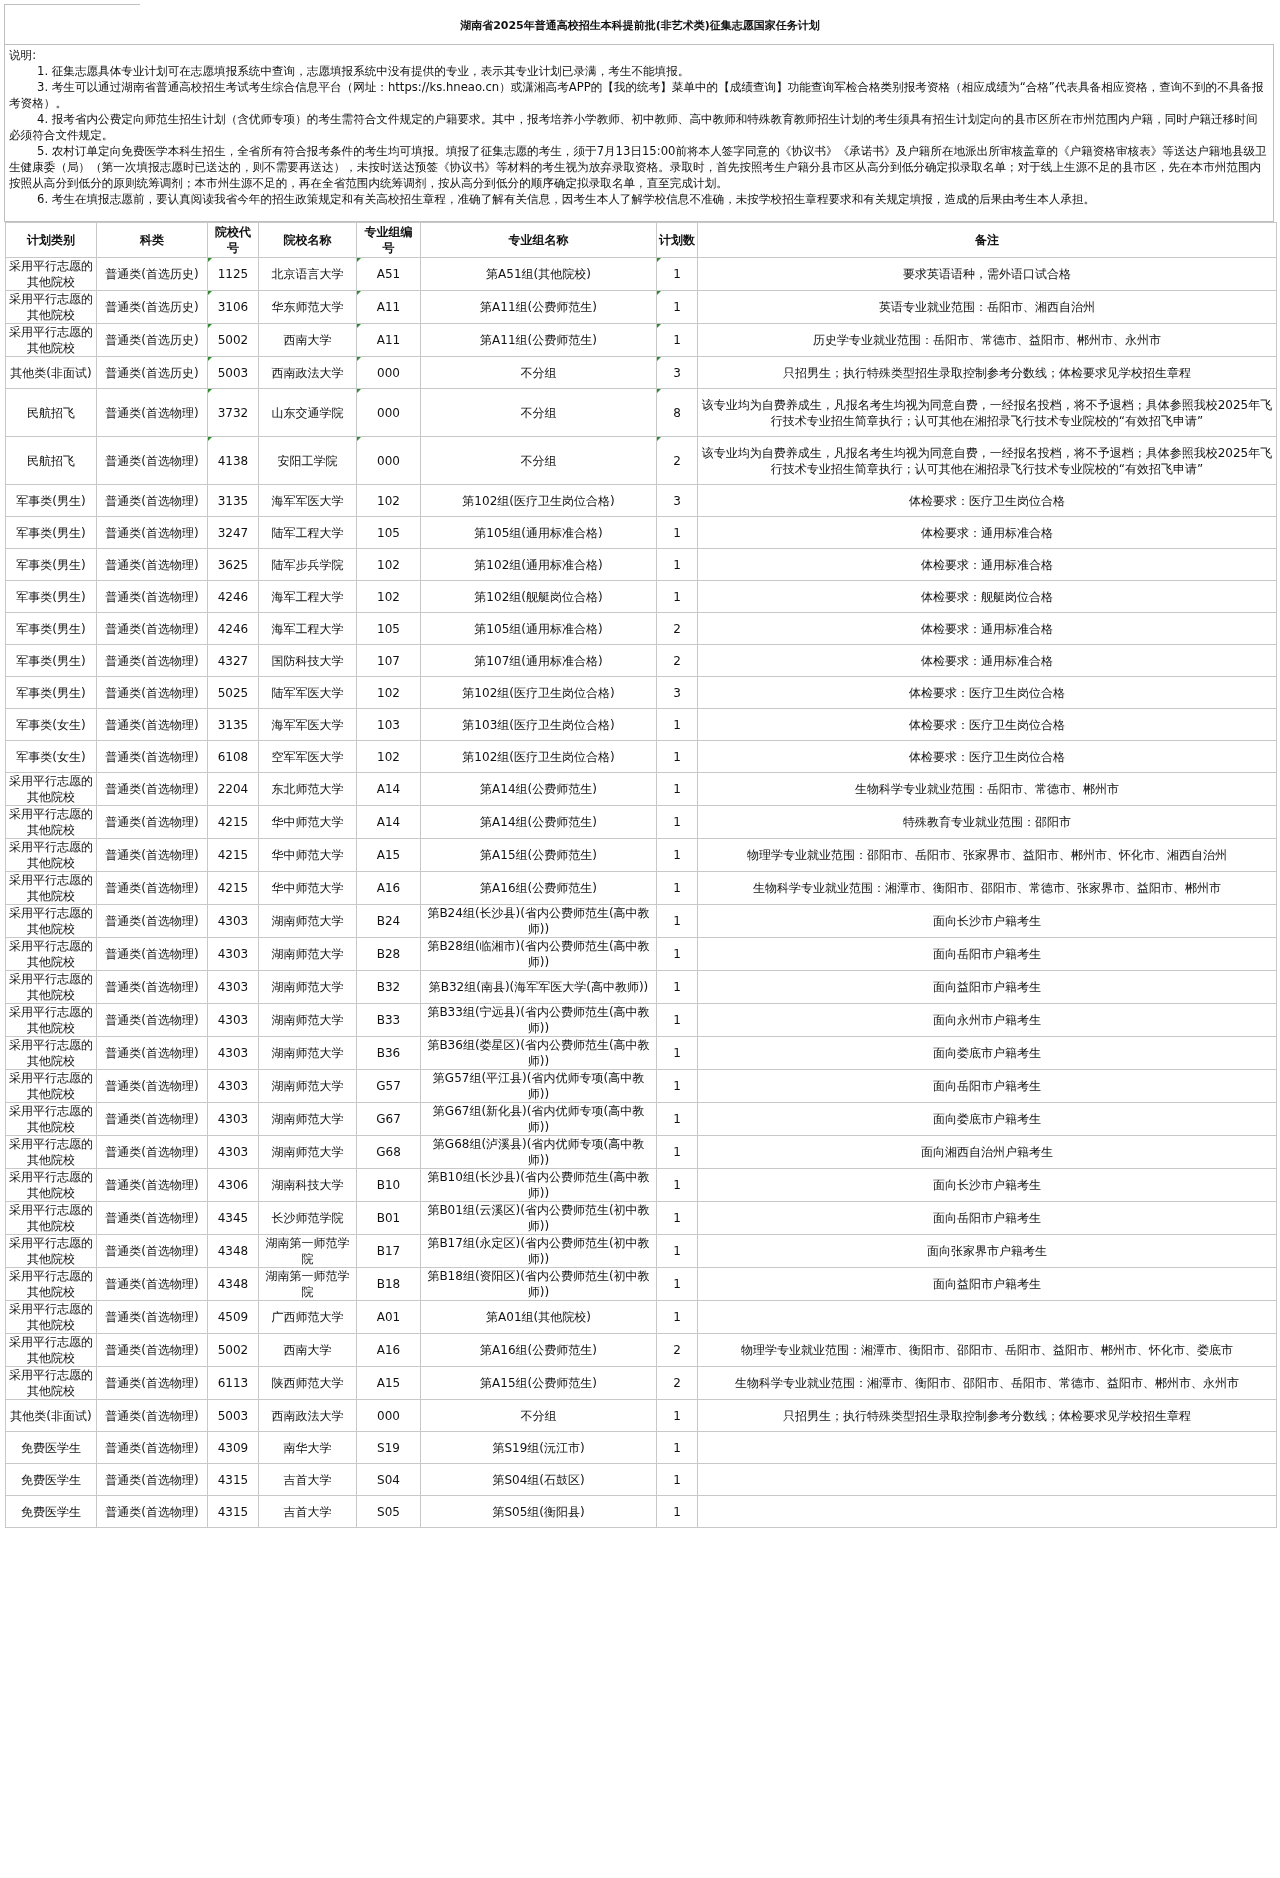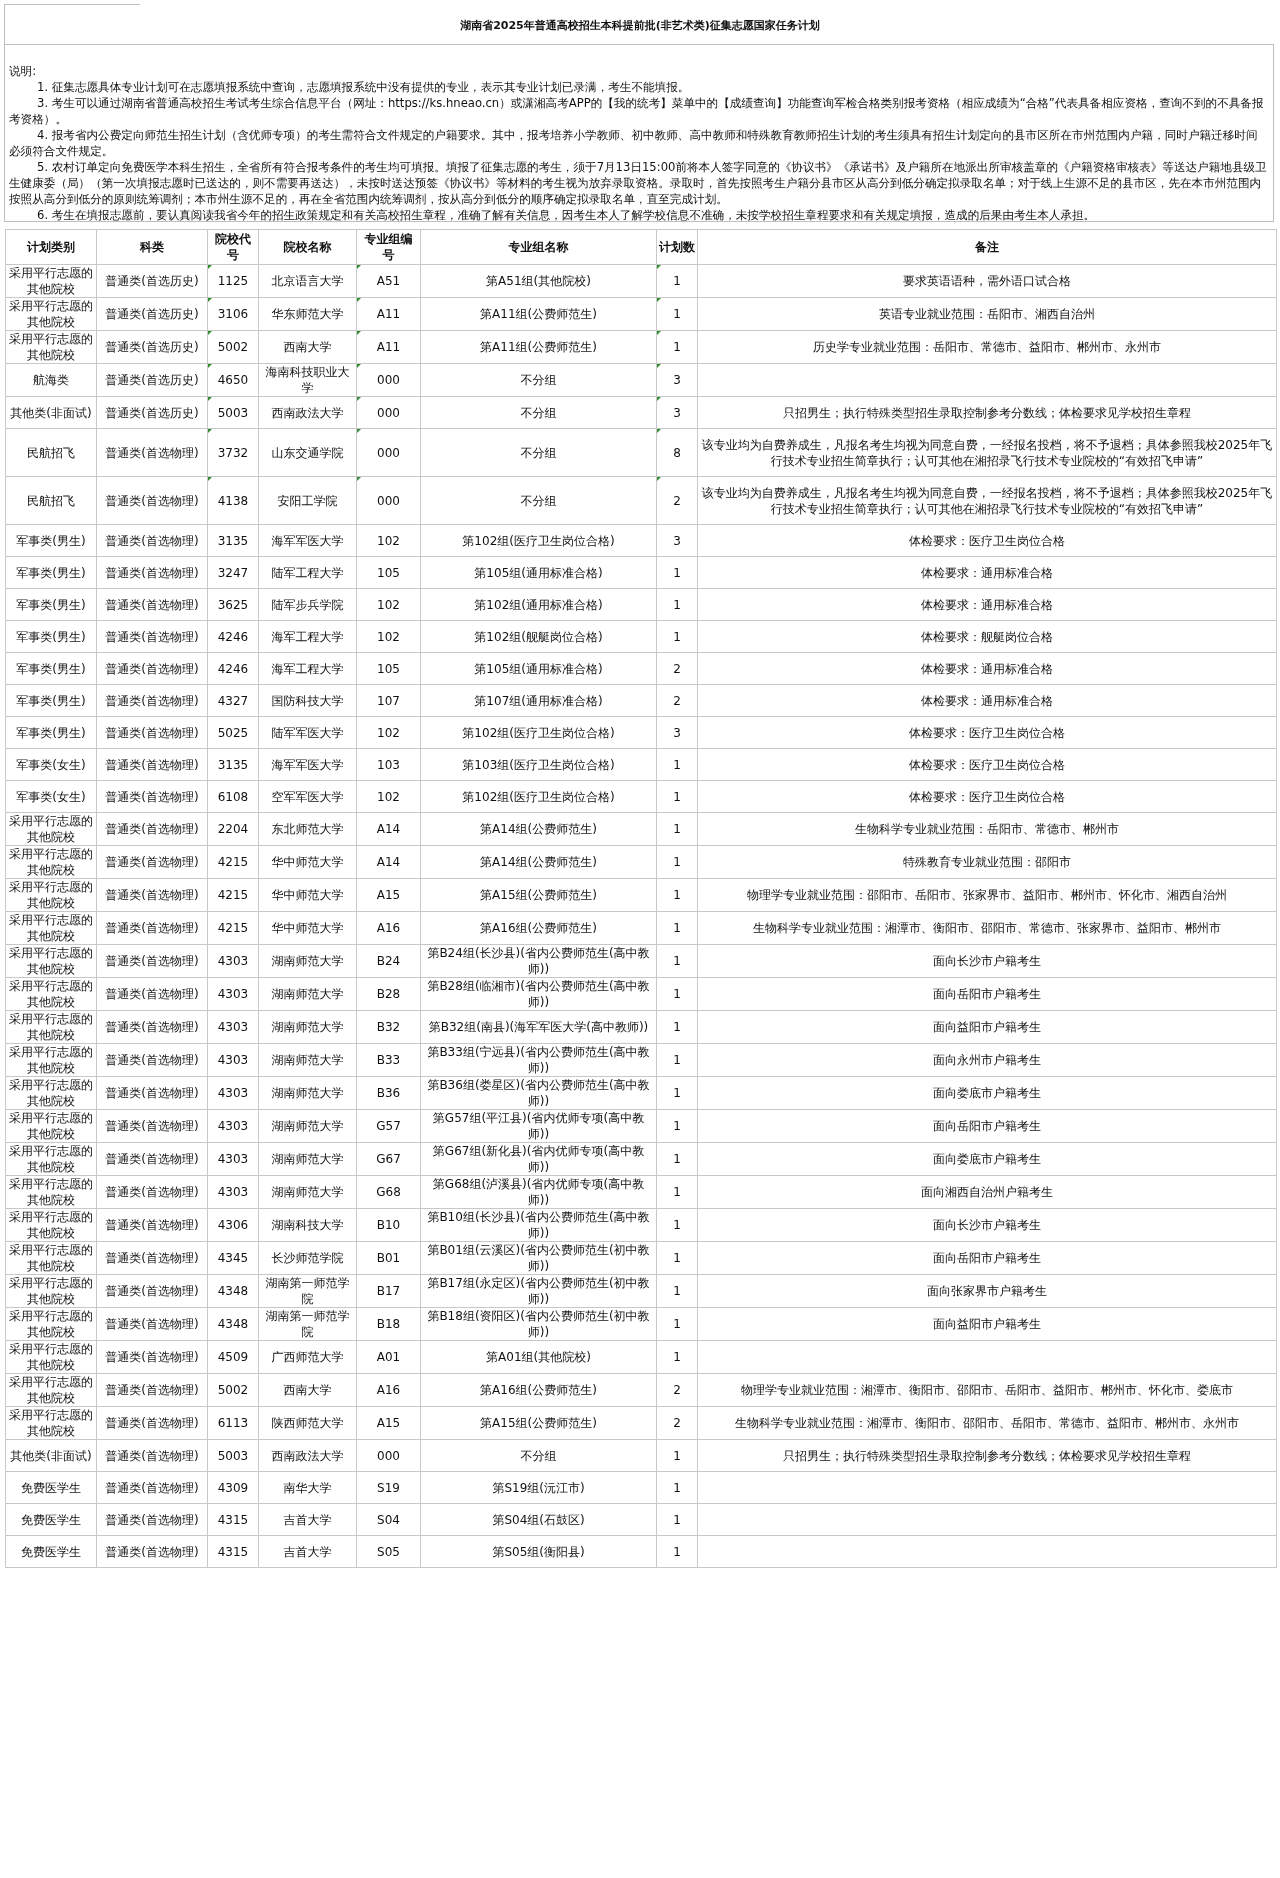--- a/index.html
+++ b/index.html
@@ -4,25 +4,25 @@
 <style>
   html, body { margin:0; padding:0; background:#ffffff; }
   body { width:1280px; height:1878px; position:relative; overflow:hidden;
          font-family:"DejaVu Sans","Liberation Sans",sans-serif; color:#111; }
   .sheet-top-line { position:absolute; left:4px; top:4px; width:136px; height:1px; background:#bfbfbf; }
   .sheet-left-line { position:absolute; left:4px; top:4px; width:1px; height:40px; background:#bfbfbf; }
   .title { position:absolute; left:0; top:8px; width:1280px; text-align:center;
            font-size:11px; font-weight:bold; line-height:36px; letter-spacing:0; }
   .notes { position:absolute; left:4px; top:44px; width:1270px; height:178px;
            border:1px solid #bfbfbf; box-sizing:border-box; font-size:11.6px; line-height:16px;
-           padding:18px 4px 0 4px; }
+           padding:2px 4px 0 4px; }
   .notes p { margin:0; }
   .notes .ind { text-indent:28px; }
   table.plan { position:absolute; left:5px; top:222px; border-collapse:collapse; table-layout:fixed;
-               width:1271px; font-size:12px;margin-top:7px; }
+               width:1271px; font-size:12px; }
   table.plan td, table.plan th { border:1px solid #c8c8c8; text-align:center; vertical-align:middle;
                padding:0 2px; line-height:16px; overflow:hidden; position:relative; }
   table.plan th { font-weight:bold; height:34px; font-size:12px; }
   table.plan tr.r32 td { height:31px; }
   table.plan tr.r48 td { height:47px; }
   td.tri::before { content:""; position:absolute; left:0; top:0; width:0; height:0;
                    border-top:4px solid #2e8b2e; border-right:4px solid transparent; }
 </style>
 </head>
 <body>
@@ -89,30 +89,20 @@
         <td>采用平行志愿的其他院校</td>
         <td>普通类(首选历史)</td>
         <td class="tri">5002</td>
         <td>西南大学</td>
         <td class="tri">A11</td>
         <td>第A11组(公费师范生)</td>
         <td class="tri">1</td>
         <td>历史学专业就业范围：岳阳市、常德市、益阳市、郴州市、永州市</td>
       </tr>
       <tr class="r32">
-        <td>航海类</td>
-        <td>普通类(首选历史)</td>
-        <td class="tri">4650</td>
-        <td>海南科技职业大学</td>
-        <td class="tri">000</td>
-        <td>不分组</td>
-        <td class="tri">3</td>
-        <td></td>
-      </tr>
-      <tr class="r32">
         <td>其他类(非面试)</td>
         <td>普通类(首选历史)</td>
         <td class="tri">5003</td>
         <td>西南政法大学</td>
         <td class="tri">000</td>
         <td>不分组</td>
         <td class="tri">3</td>
         <td>只招男生；执行特殊类型招生录取控制参考分数线；体检要求见学校招生章程</td>
       </tr>
       <tr class="r48">

